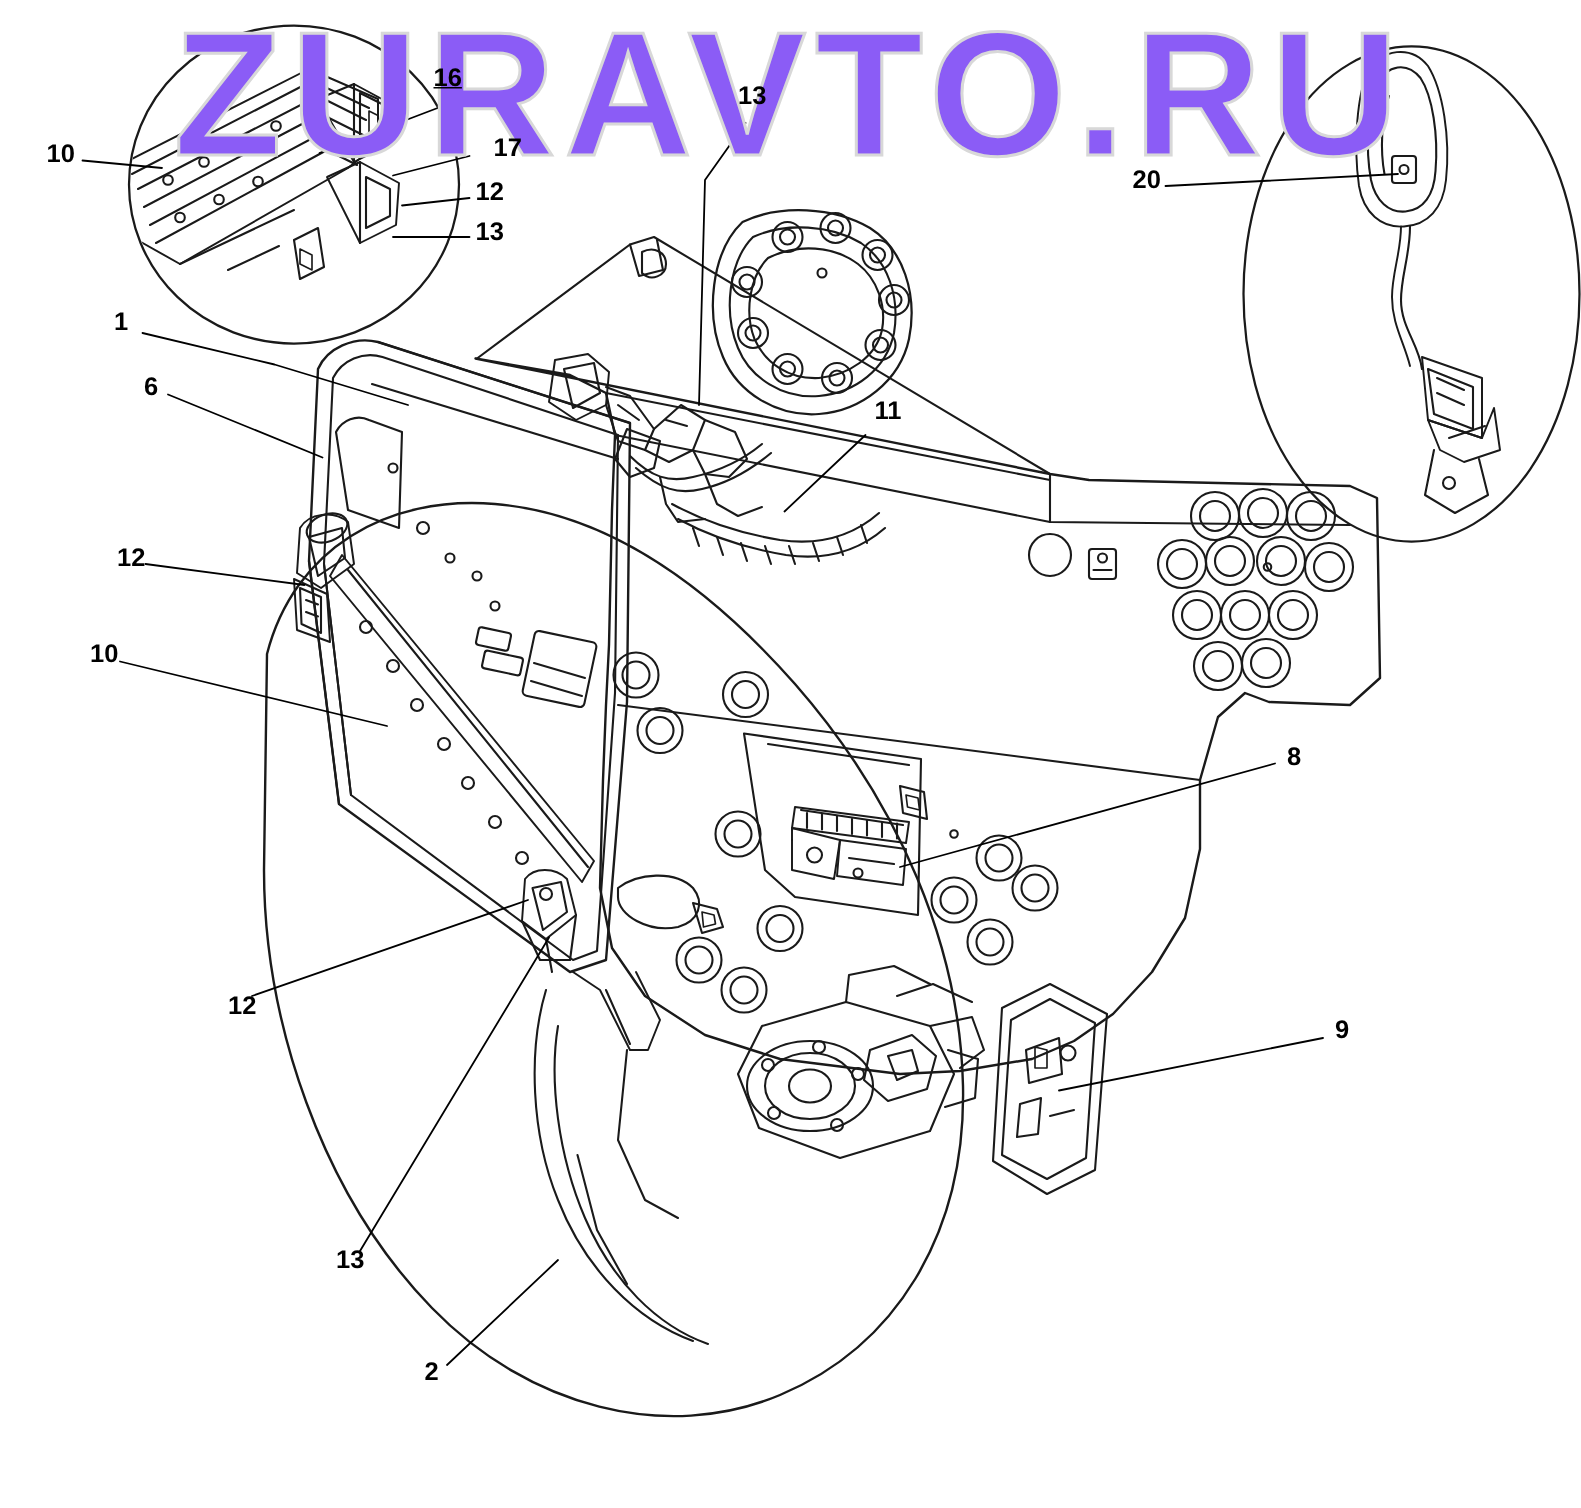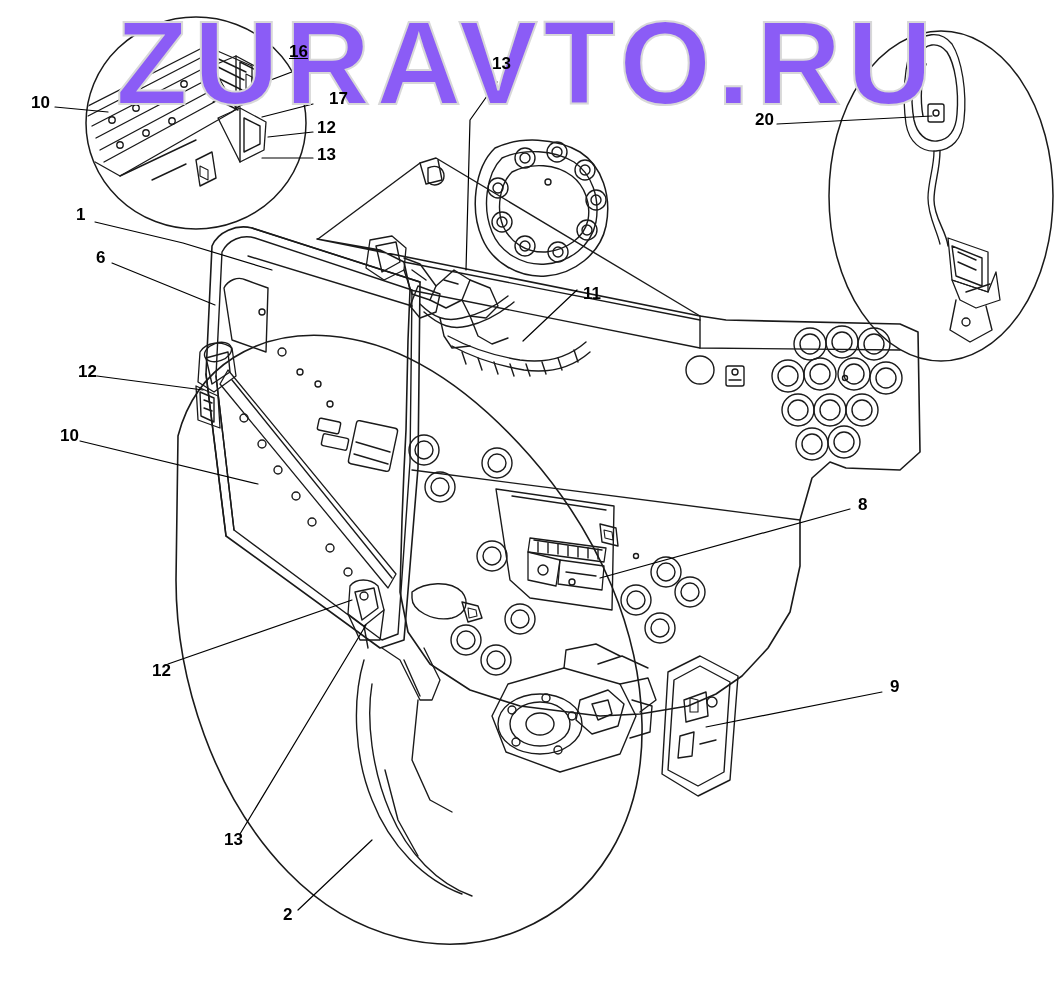--- a/index.html
+++ b/index.html
@@ -397,21 +397,21 @@
 
   <div class="callout" style="left:289px; top:42px;text-decoration:underline;">16</div>
   <div class="callout" style="left:492px; top:54px;">13</div>
   <div class="callout" style="left:31px; top:93px;">10</div>
   <div class="callout" style="left:329px; top:89px;">17</div>
   <div class="callout" style="left:317px; top:118px;">12</div>
   <div class="callout" style="left:755px; top:110px;">20</div>
   <div class="callout" style="left:317px; top:145px;">13</div>
   <div class="callout" style="left:76px; top:205px;">1</div>
   <div class="callout" style="left:96px; top:248px;">6</div>
-  <div class="callout" style="left:583px; top:284px;text-align:center;">11</div>
+  <div class="callout" style="left:583px; top:264px;text-align:center;">11</div>
   <div class="callout" style="left:78px; top:362px;">12</div>
   <div class="callout" style="left:60px; top:426px;">10</div>
   <div class="callout" style="left:858px; top:495px;">8</div>
   <div class="callout" style="left:152px; top:661px;">12</div>
   <div class="callout" style="left:890px; top:677px;">9</div>
   <div class="callout" style="left:224px; top:830px;">13</div>
   <div class="callout" style="left:283px; top:905px;">2</div>
 
 </div>
 

